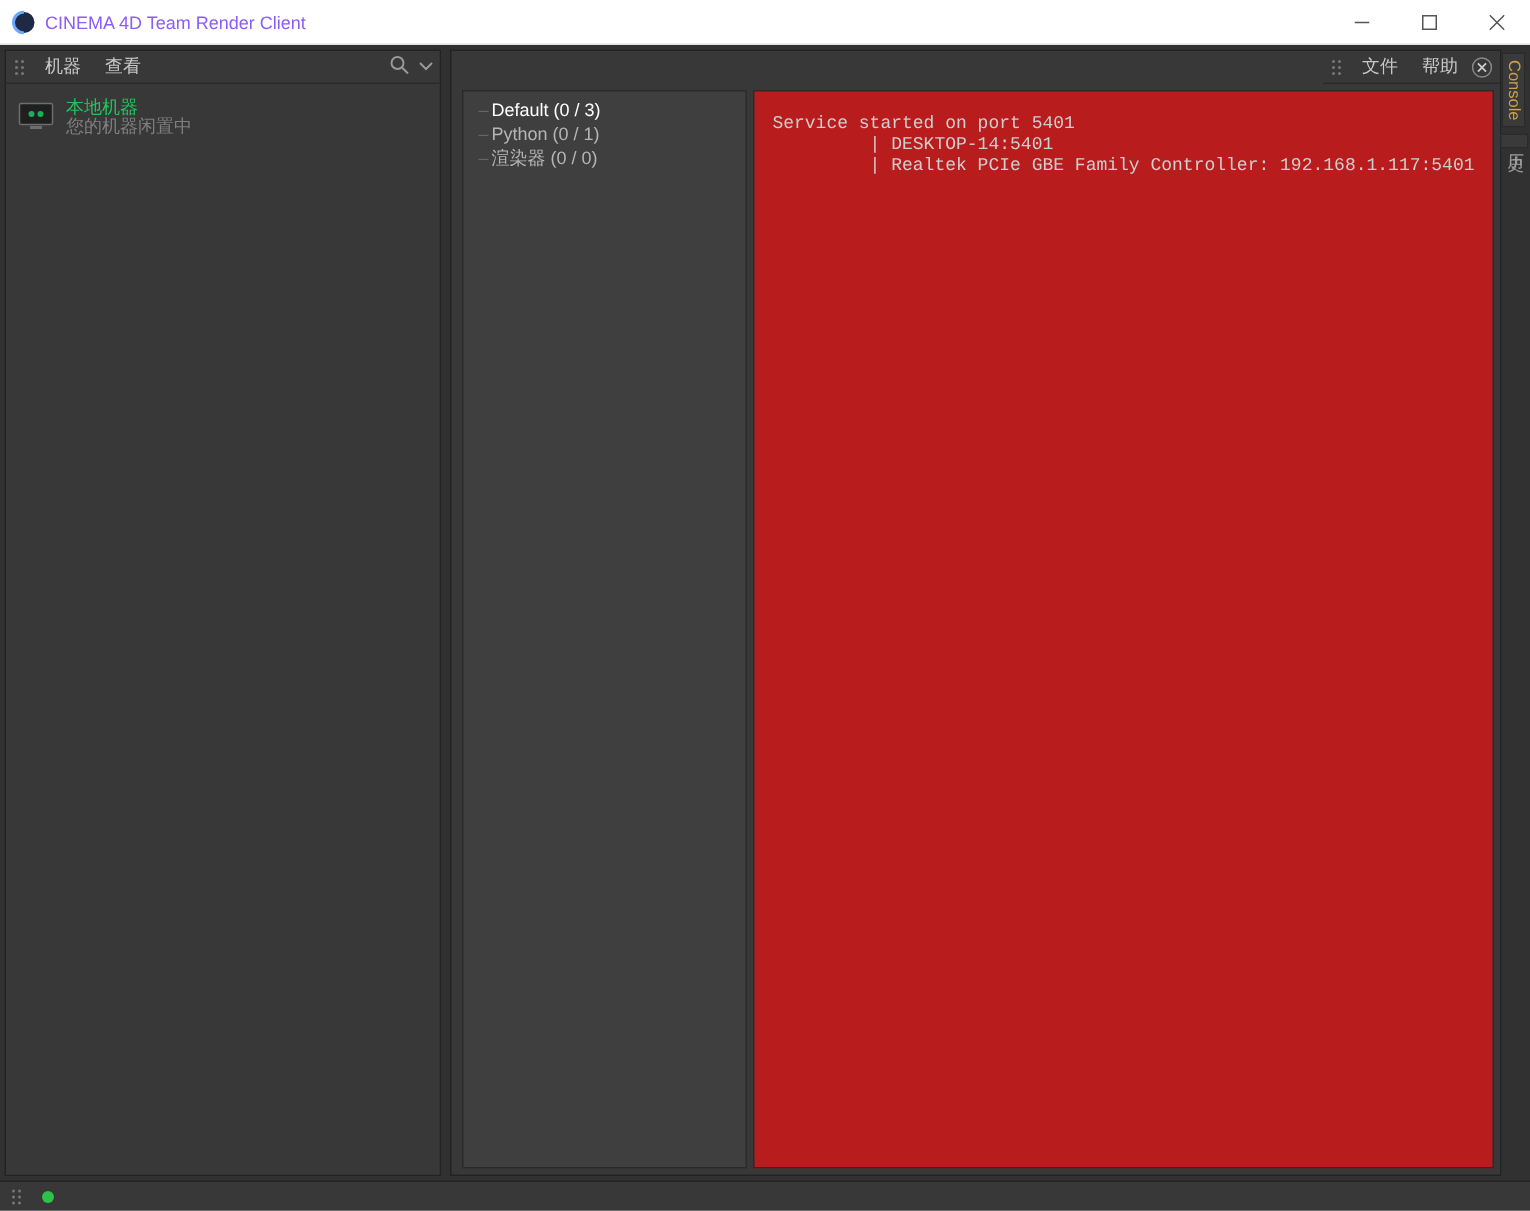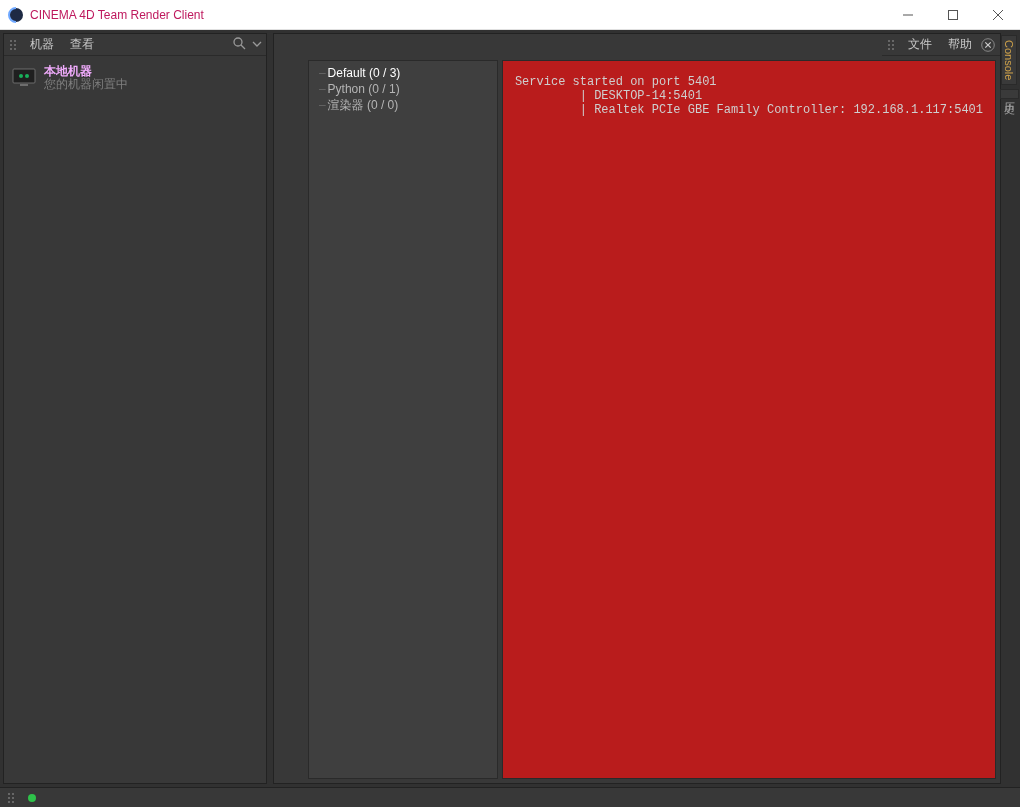--- a/index.html
+++ b/index.html
@@ -12,21 +12,21 @@
     display: flex;
     flex-direction: column;
   }
   
   .win-titlebar {
     height: 30px;
     background: #ffffff;
     display: flex;
     align-items: center;
     border-bottom: 1px solid #e0e0e0;
-    color: #be185d;
+    color: #8b5cf6;
     font-size: 12px;
   }
   .win-titlebar .app-icon {
     margin: 0 6px 0 8px;
     display:inline-flex; align-items:center; justify-content:center;
   }
   .win-titlebar .title { flex: 1 1 auto; }
   .win-controls { display:flex; height:100%; }
   .win-btn {
     width: 45px; height: 100%;
@@ -43,21 +43,21 @@
     position: relative;
     min-height: 0;
   }
   .main-row {
     flex: 1 1 auto;
     display: flex;
     min-height: 0;
   }
   
   .panel-left {
-    width: 264px;
+    width: 291px;
     background: #383838;
     border: 1px solid #222;
     margin: 3px 1px 3px 3px;
     display: flex;
     flex-direction: column;
   }
   .panel-header {
     height: 22px;
     background: #383838;
     border-bottom: 1px solid #2a2a2a;
@@ -75,21 +75,21 @@
   .panel-header .spacer { flex:1 1 auto; }
   .search-ico, .drop-ico { color:#8b8b8b; margin-left:6px; }
   .machines-body {
     flex:1 1 auto;
     background:#383838;
     padding:6px 6px;
   }
   .machine-row { display:flex; align-items:center; gap:8px; padding:2px 2px; }
   .machine-icon { width:24px; height:20px; display:flex; align-items:center; justify-content:center;}
   .machine-texts { display:flex; flex-direction:column; line-height:14px;}
-  .machine-name { color:#f0abfc; font-size:12px;font-weight:bold; }
+  .machine-name { color:#22c55e; font-size:12px; }
   .machine-status { color:#7f7f7f; font-size:12px;font-family:Liberation Mono, monospace; }
 
   
   .v-splitter { width:4px; background:#313131; cursor: col-resize;}
 
   
   .panel-right-wrap {
     flex: 1 1 auto;
     margin: 3px 3px 3px 1px;
     display:flex;

